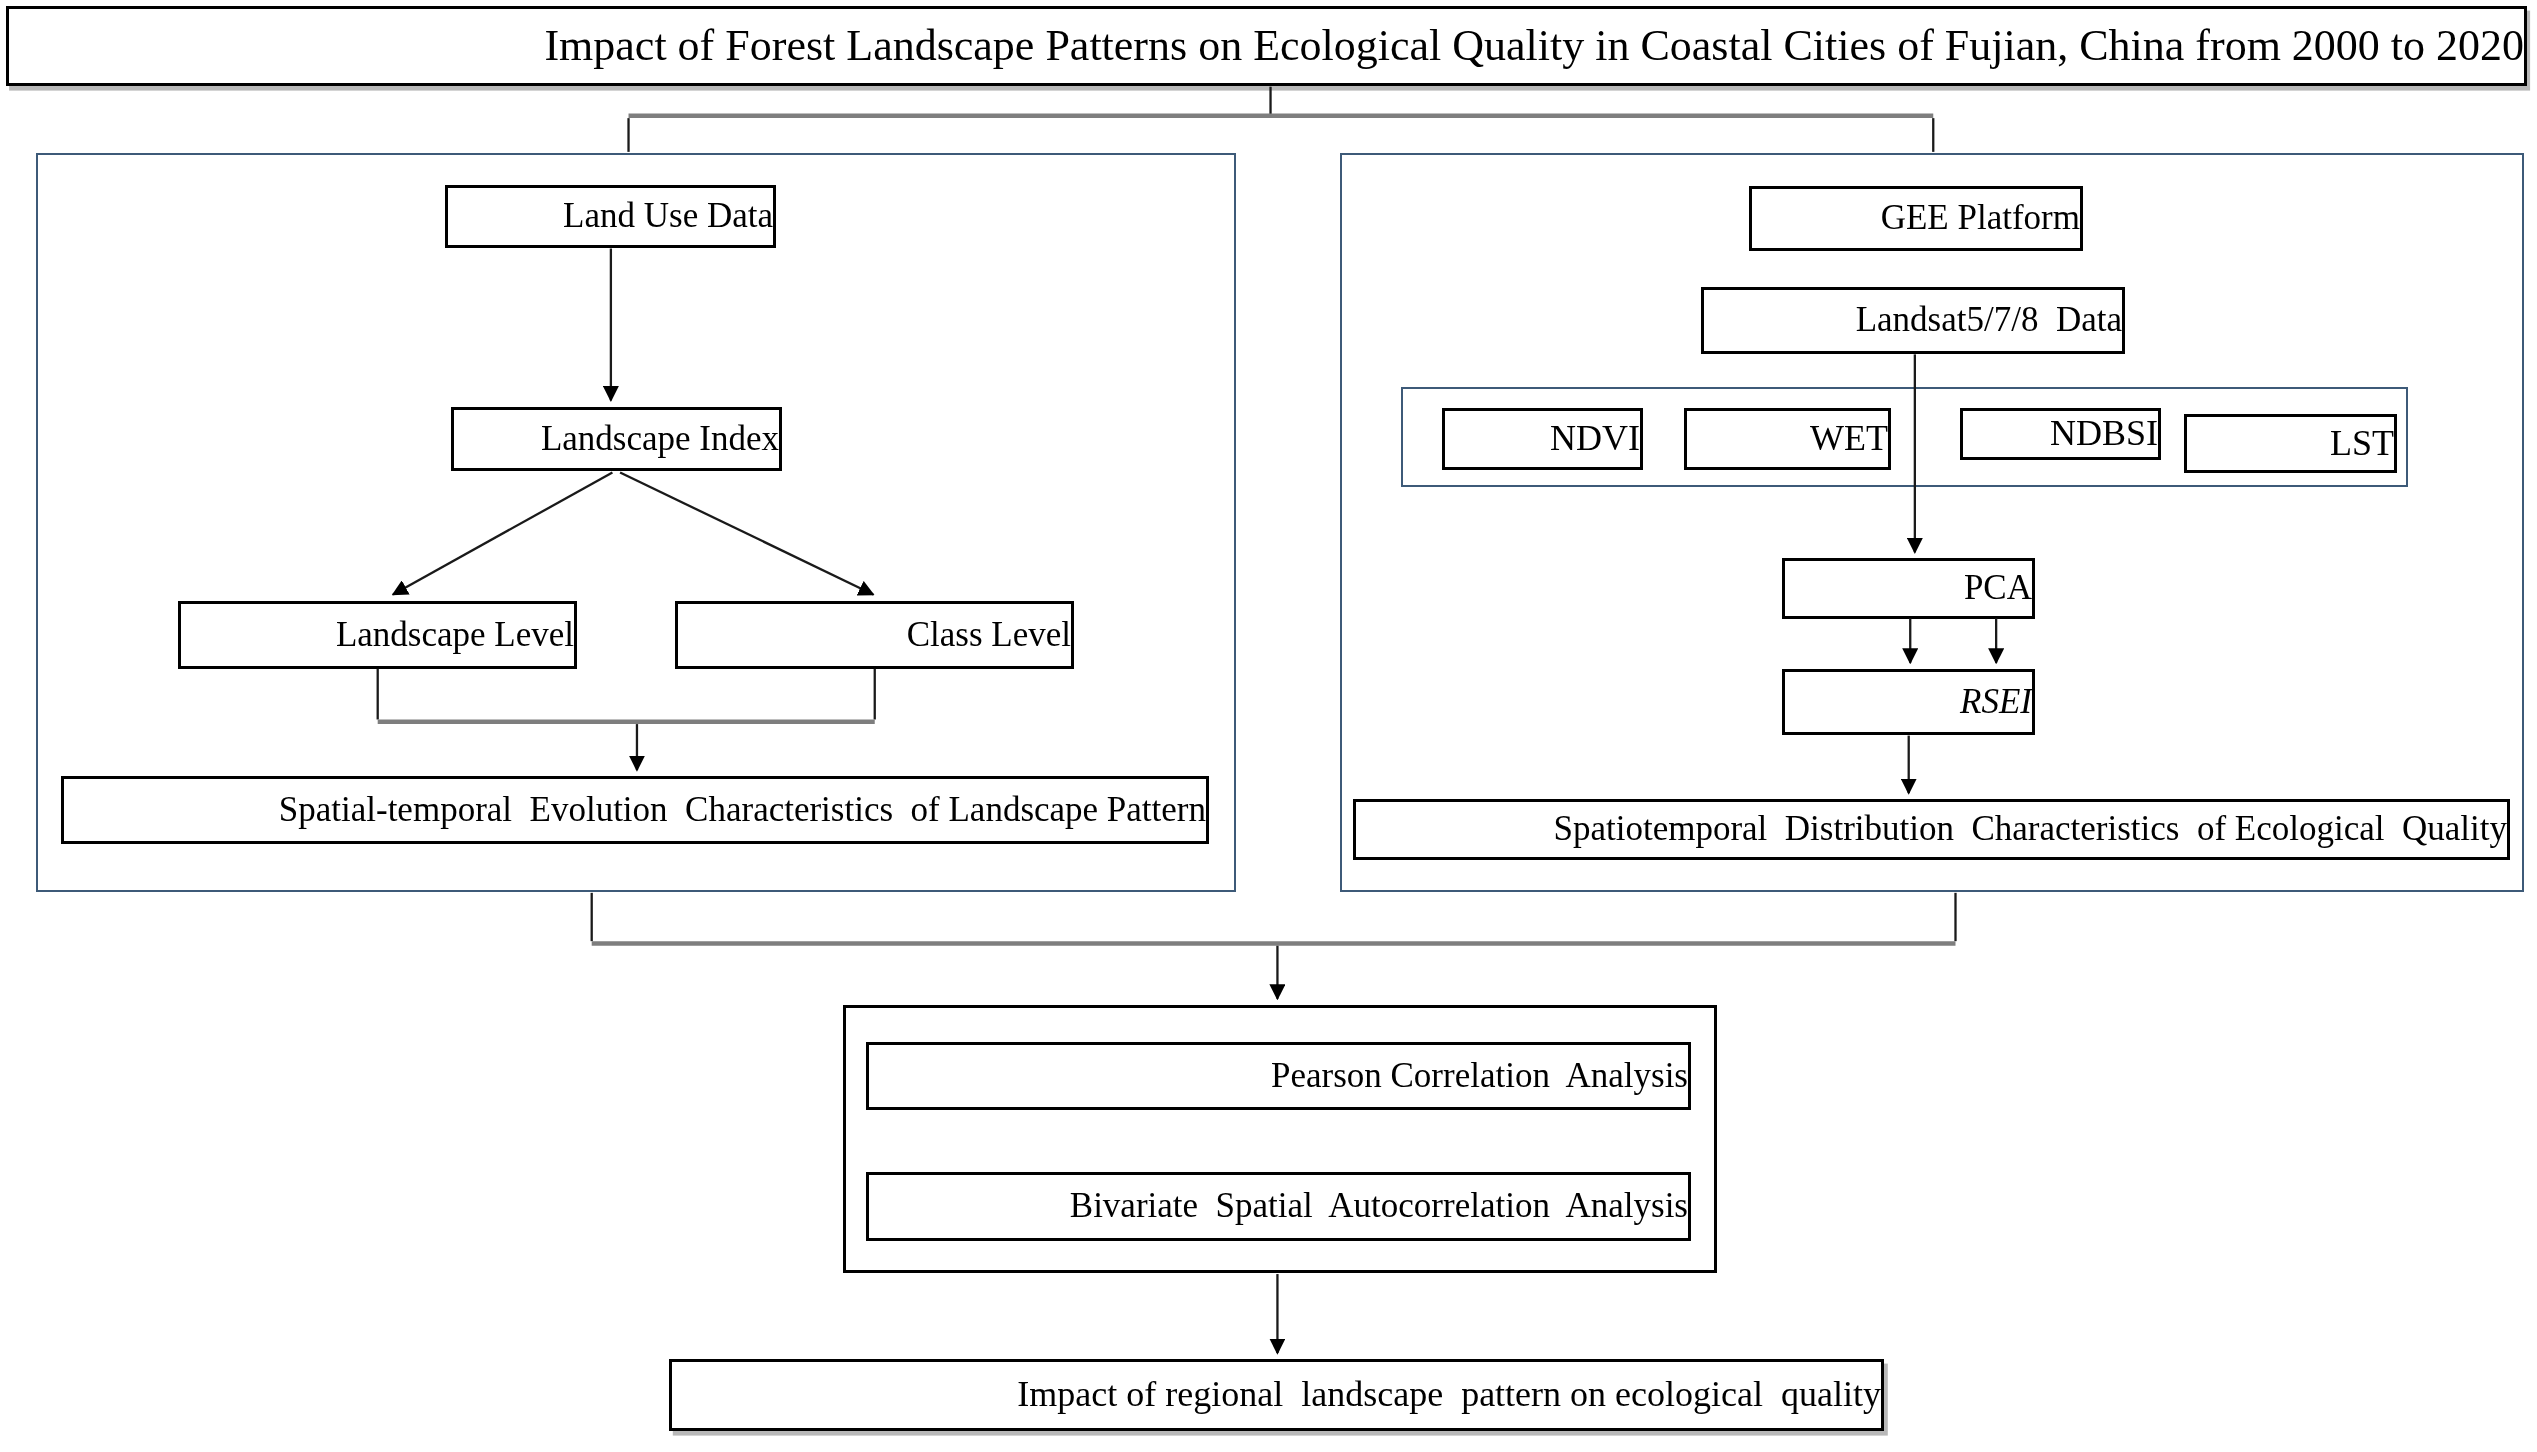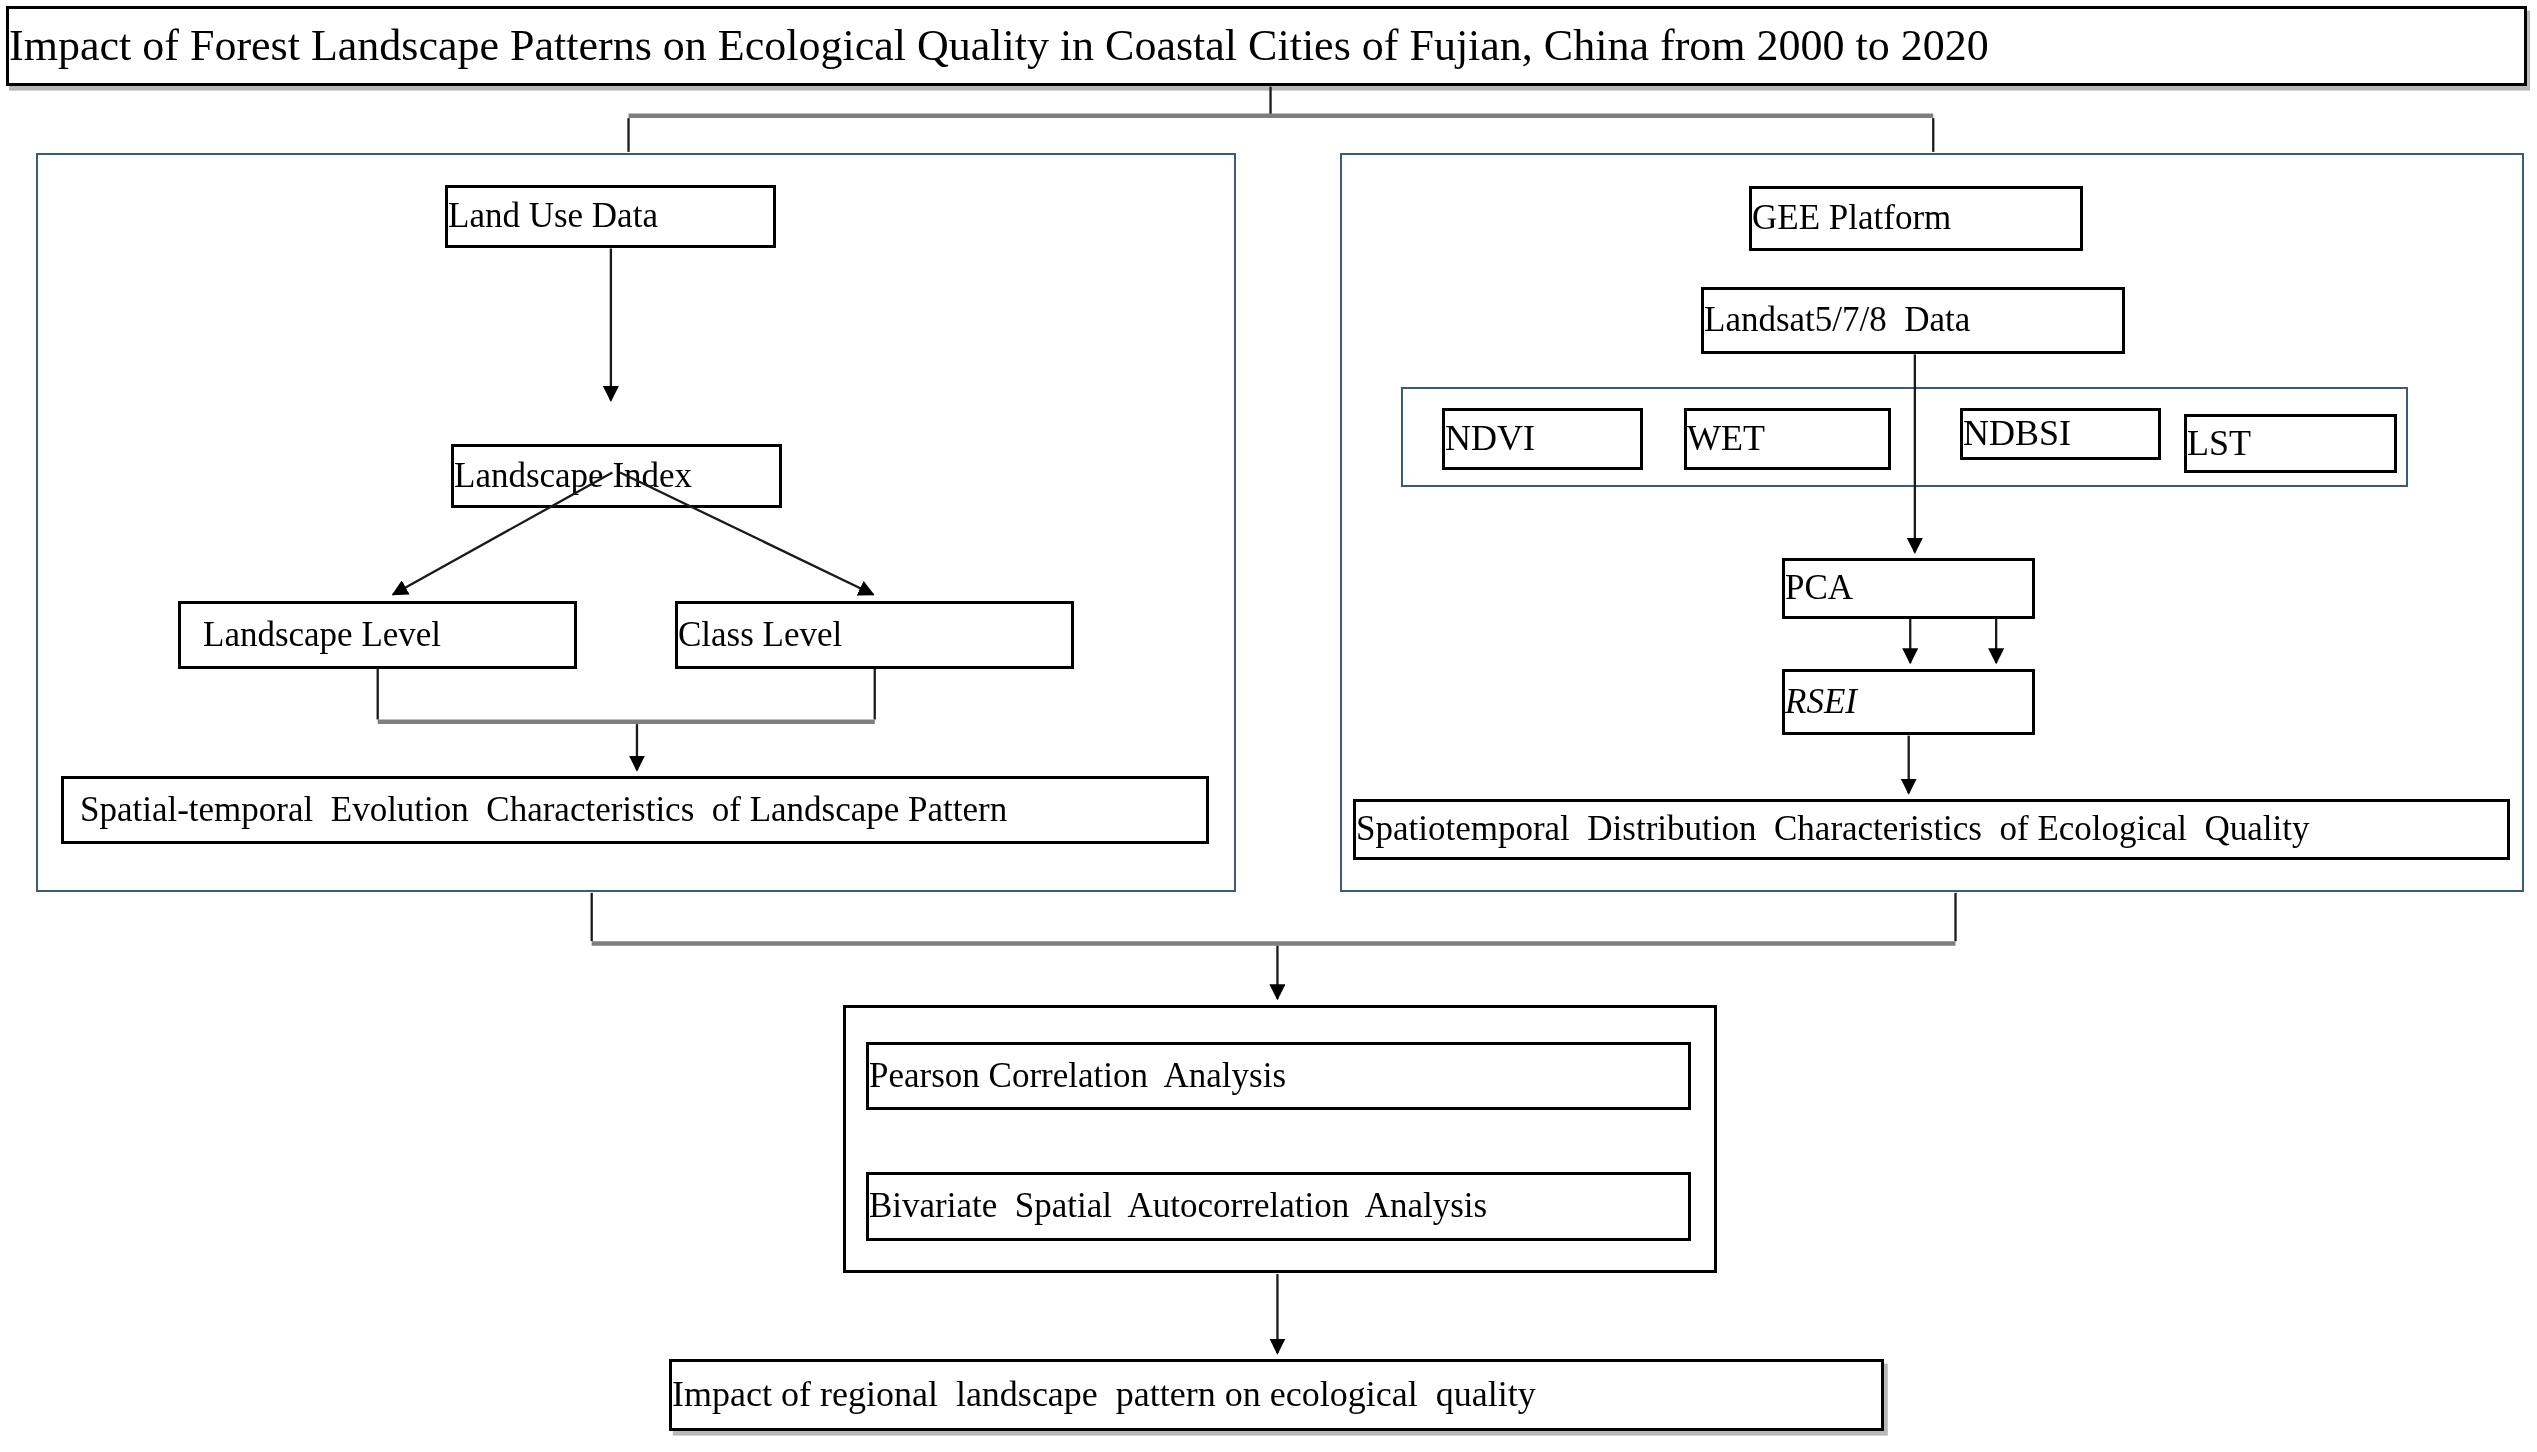--- a/index.html
+++ b/index.html
@@ -15,21 +15,21 @@
     font-family: "Liberation Serif", "DejaVu Serif", serif;
     color: #000000;
     overflow: hidden;
   }
   .box {
     position: absolute;
     background: #ffffff;
     border: 3.1px solid #000000;
     display: flex;
     align-items: center;
-    justify-content: flex-start;
+    justify-content: flex-end;
     text-align: center;
     white-space: pre-wrap;
     line-height: 1.05;
     z-index: 2;
     box-sizing: border-box;
   }
   .panel {
     position: absolute;
     background: #ffffff;
     border: 2.3px solid #3d5a78;
@@ -45,21 +45,21 @@
   }
   #left-panel  { left: 36px;   top: 153px; width: 1200px; height: 739px; }
   #right-panel { left: 1340px; top: 153px; width: 1184px; height: 739px; }
   #indices-subpanel {
     left: 1401px; top: 387px; width: 1007px; height: 100px;
     border-width: 2.3px;
     z-index: 1;
   }
   .std { font-size: 35px; }
   #land-use-box        { left: 445px;  top: 185px;  width: 331px;  height: 63px; }
-  #landscape-index-box { left: 451px;  top: 407px;  width: 331px;  height: 64px; margin-top: 37px; }
+  #landscape-index-box { left: 451px;  top: 407px;  width: 331px;  height: 64px; }
   #landscape-level-box { left: 178px;  top: 601px;  width: 399px;  height: 68px; padding-left: 22px; }
   #class-level-box     { left: 675px;  top: 601px;  width: 399px;  height: 68px; }
   #left-outcome-box    { left: 61px;   top: 776px; width: 1148px; height: 68px; padding-left: 16px; }
   #gee-box             { left: 1749px; top: 186px;  width: 334px;  height: 65px; }
   #landsat-box         { left: 1701px; top: 287px;  width: 424px;  height: 67px; }
   .index-box { font-size: 36px; z-index: 2; }
   #ndvi-box  { left: 1442px; top: 408px; width: 201px; height: 62px; }
   #wet-box   { left: 1684px; top: 408px; width: 207px; height: 62px; }
   #ndbsi-box { left: 1960px; top: 408px; width: 201px; height: 52px; }
   #lst-box   { left: 2184px; top: 414px; width: 213px; height: 59px; }

